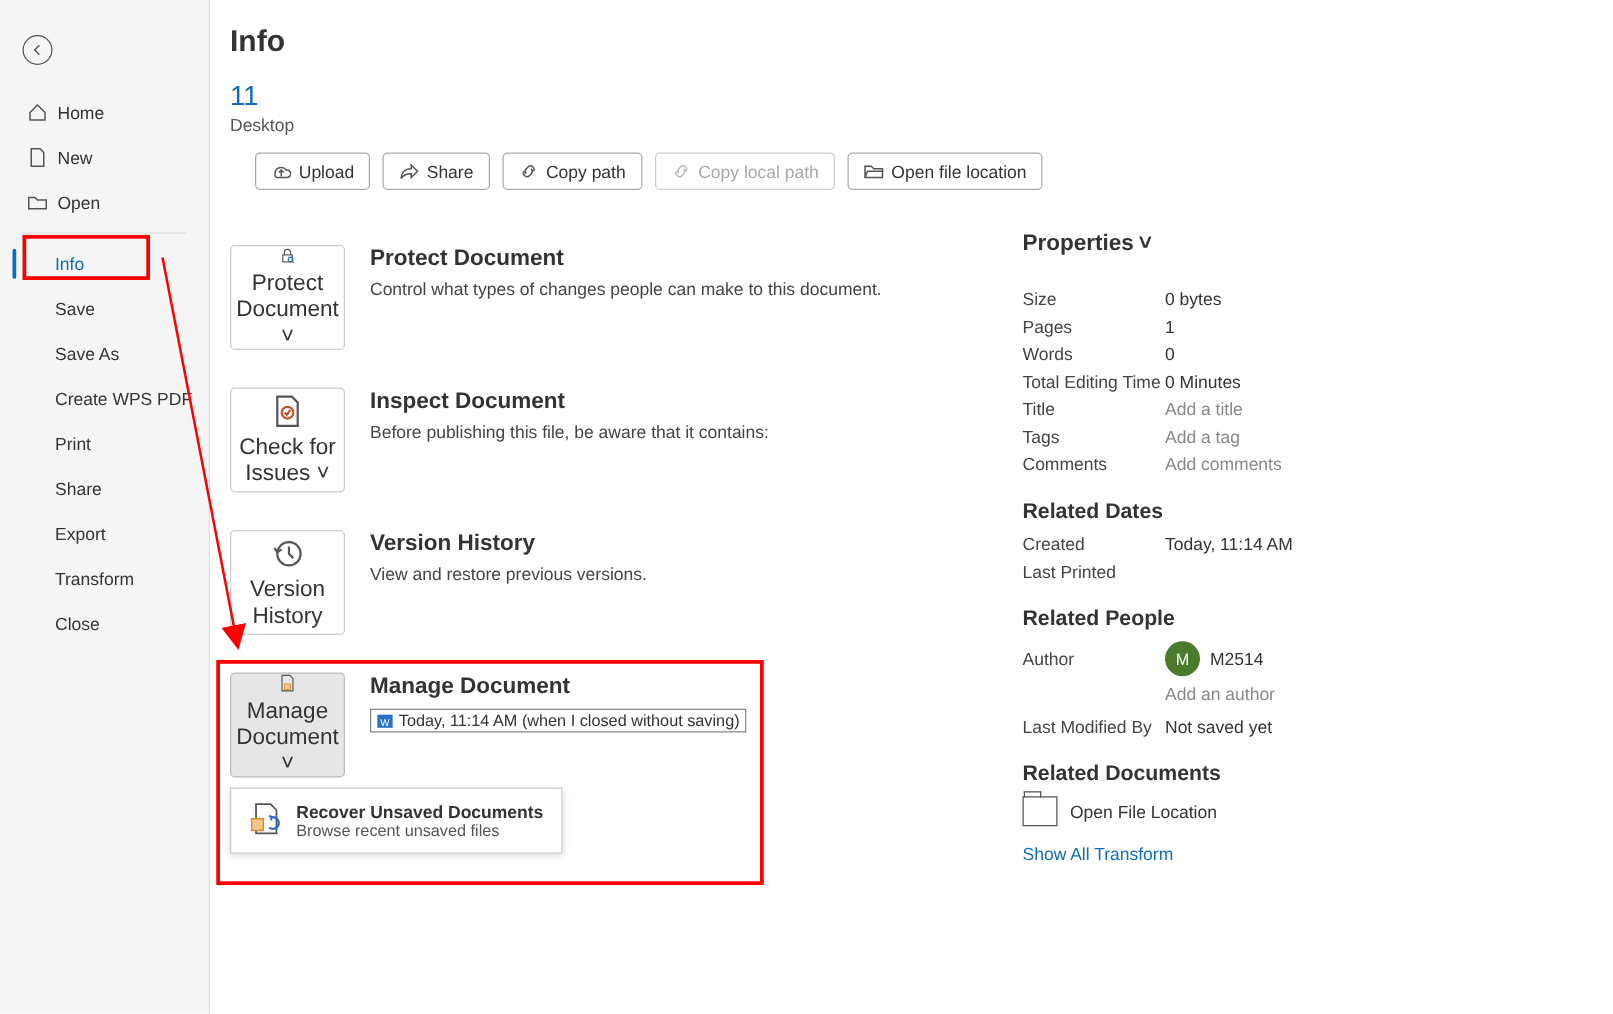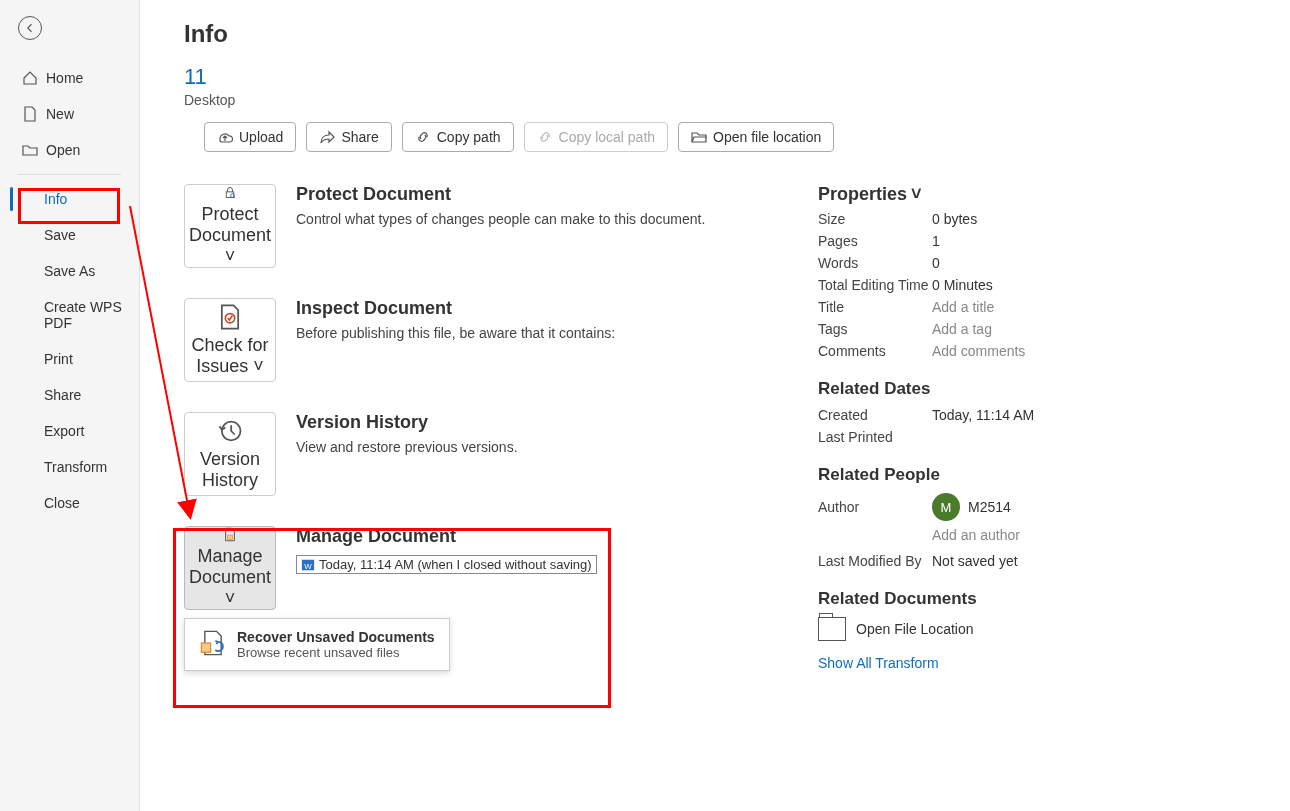--- a/index.html
+++ b/index.html
@@ -10,24 +10,24 @@
     color: #333;
     background: #fff;
     width: 1290px;
     height: 811px;
     overflow: hidden;
     position: relative;
   }
   .sidebar {
     position: absolute;
     left: 0; top: 0; bottom: 0;
-    width: 140px;
+    width: 168px;
     background: #f5f5f5;
     border-right: 1px solid #e0e0e0;
-    padding-top: 16px;
+    padding-top: 28px;
   }
   .back-btn {
     width: 24px; height: 24px;
     border: 1.5px solid #555;
     border-radius: 50%;
     margin-left: 18px;
     display: flex; align-items: center; justify-content: center;
     cursor: pointer;
     margin-bottom: 20px;
   }
@@ -77,21 +77,21 @@
   .file-name {
     color: #0F6CBD;
     font-size: 22px;
     margin-bottom: 2px;
   }
   .file-loc {
     color: #555;
     margin-bottom: 14px;
   }
   .toolbar {
-    display: flex; gap: 10px; margin-bottom: 32px; padding-left: 20px;
+    display: flex; gap: 10px; margin-bottom: 44px; padding-left: 20px;
   }
   .btn {
     border: 1px solid #aaa;
     border-radius: 4px;
     padding: 6px 12px;
     display: inline-flex; align-items: center; gap: 6px;
     background: #fff;
     cursor: pointer;
     font-size: 14px;
   }
@@ -141,21 +141,21 @@
   }
   .recover-panel .txt .t1 { font-weight: 600; font-size: 14px; }
   .recover-panel .txt .t2 { font-size: 13px; color: #555; }
   .props-panel {
     position: absolute;
     left: 818px; top: 184px;
     width: 440px;
     font-size: 14px;
   }
   .props-head {
-    font-size: 18px; font-weight: 600; margin-bottom: 6px;
+    font-size: 18px; font-weight: 600; margin-bottom: 26px;
     display: inline-flex; align-items: center; gap: 4px;
   }
   .prop-row { display: flex; margin-bottom: 6px; }
   .prop-key { width: 114px; color: #444; }
   .prop-val { color: #333; }
   .prop-placeholder { color: #888; cursor: pointer; }
   .sub-head { font-size: 17px; font-weight: 600; margin: 20px 0 8px 0; }
   .avatar {
     width: 28px; height: 28px; border-radius: 50%; background: #4a7b2a;
     color: #fff; display: flex; align-items: center; justify-content: center;

